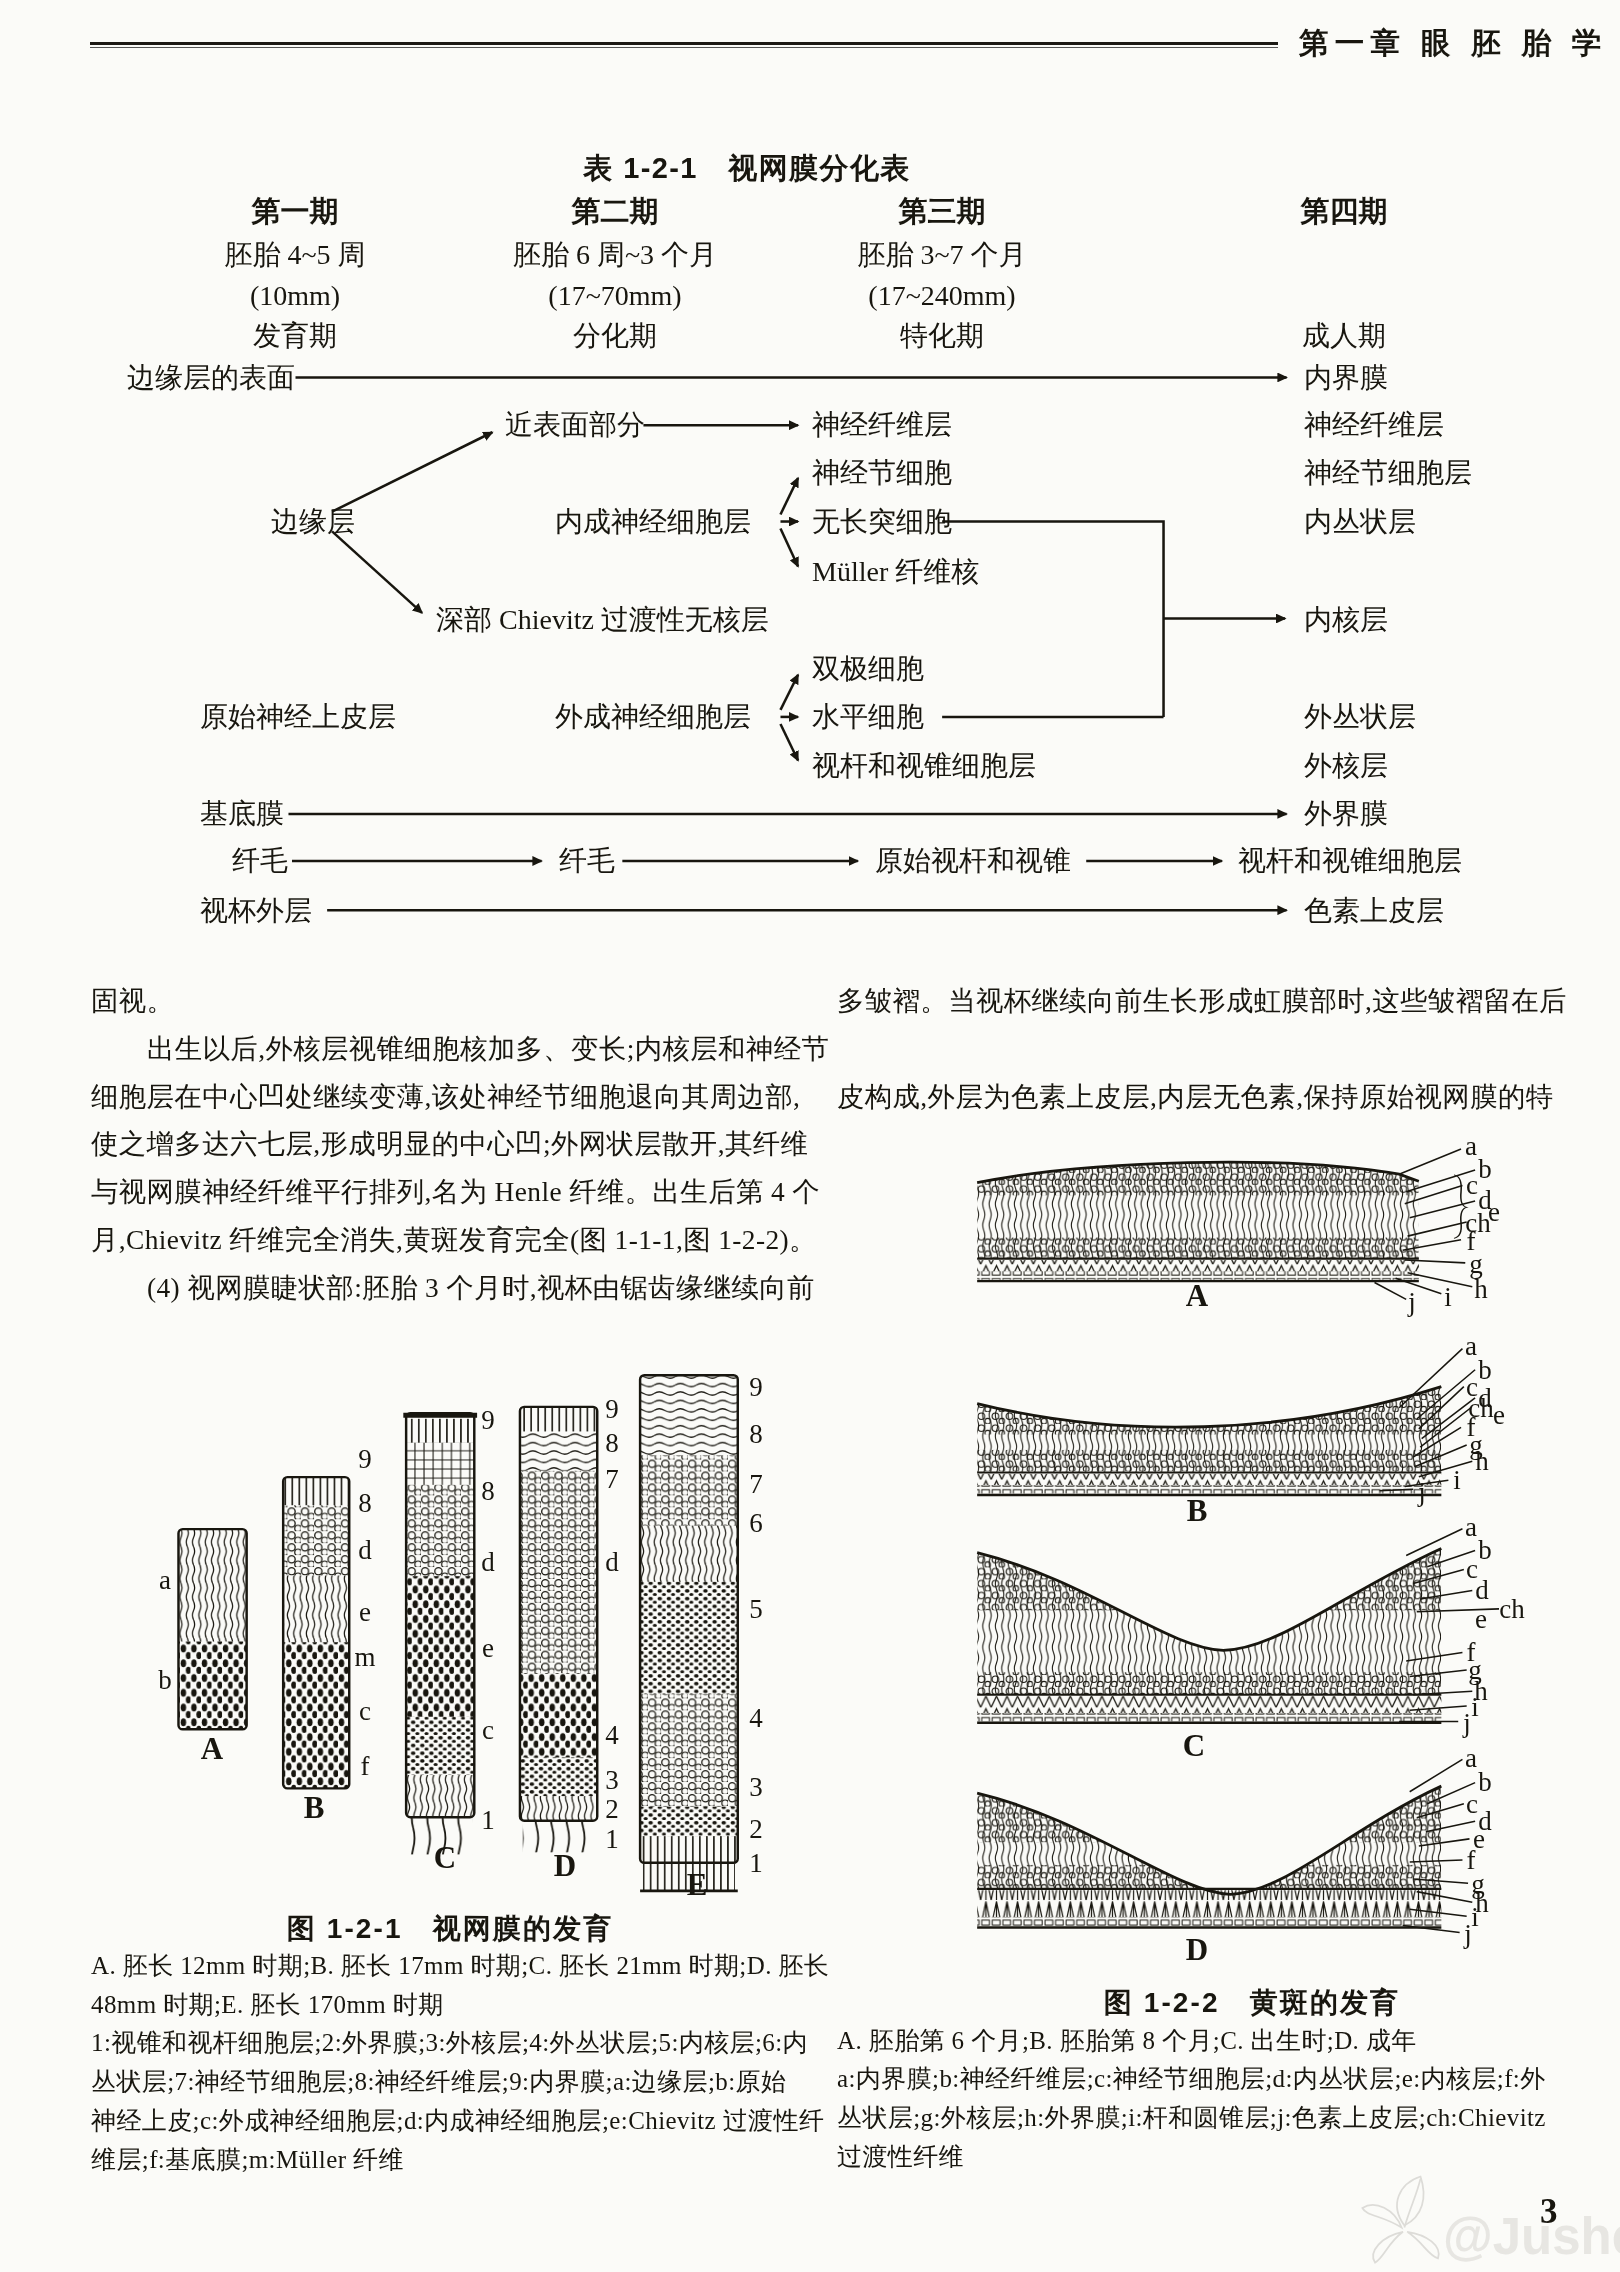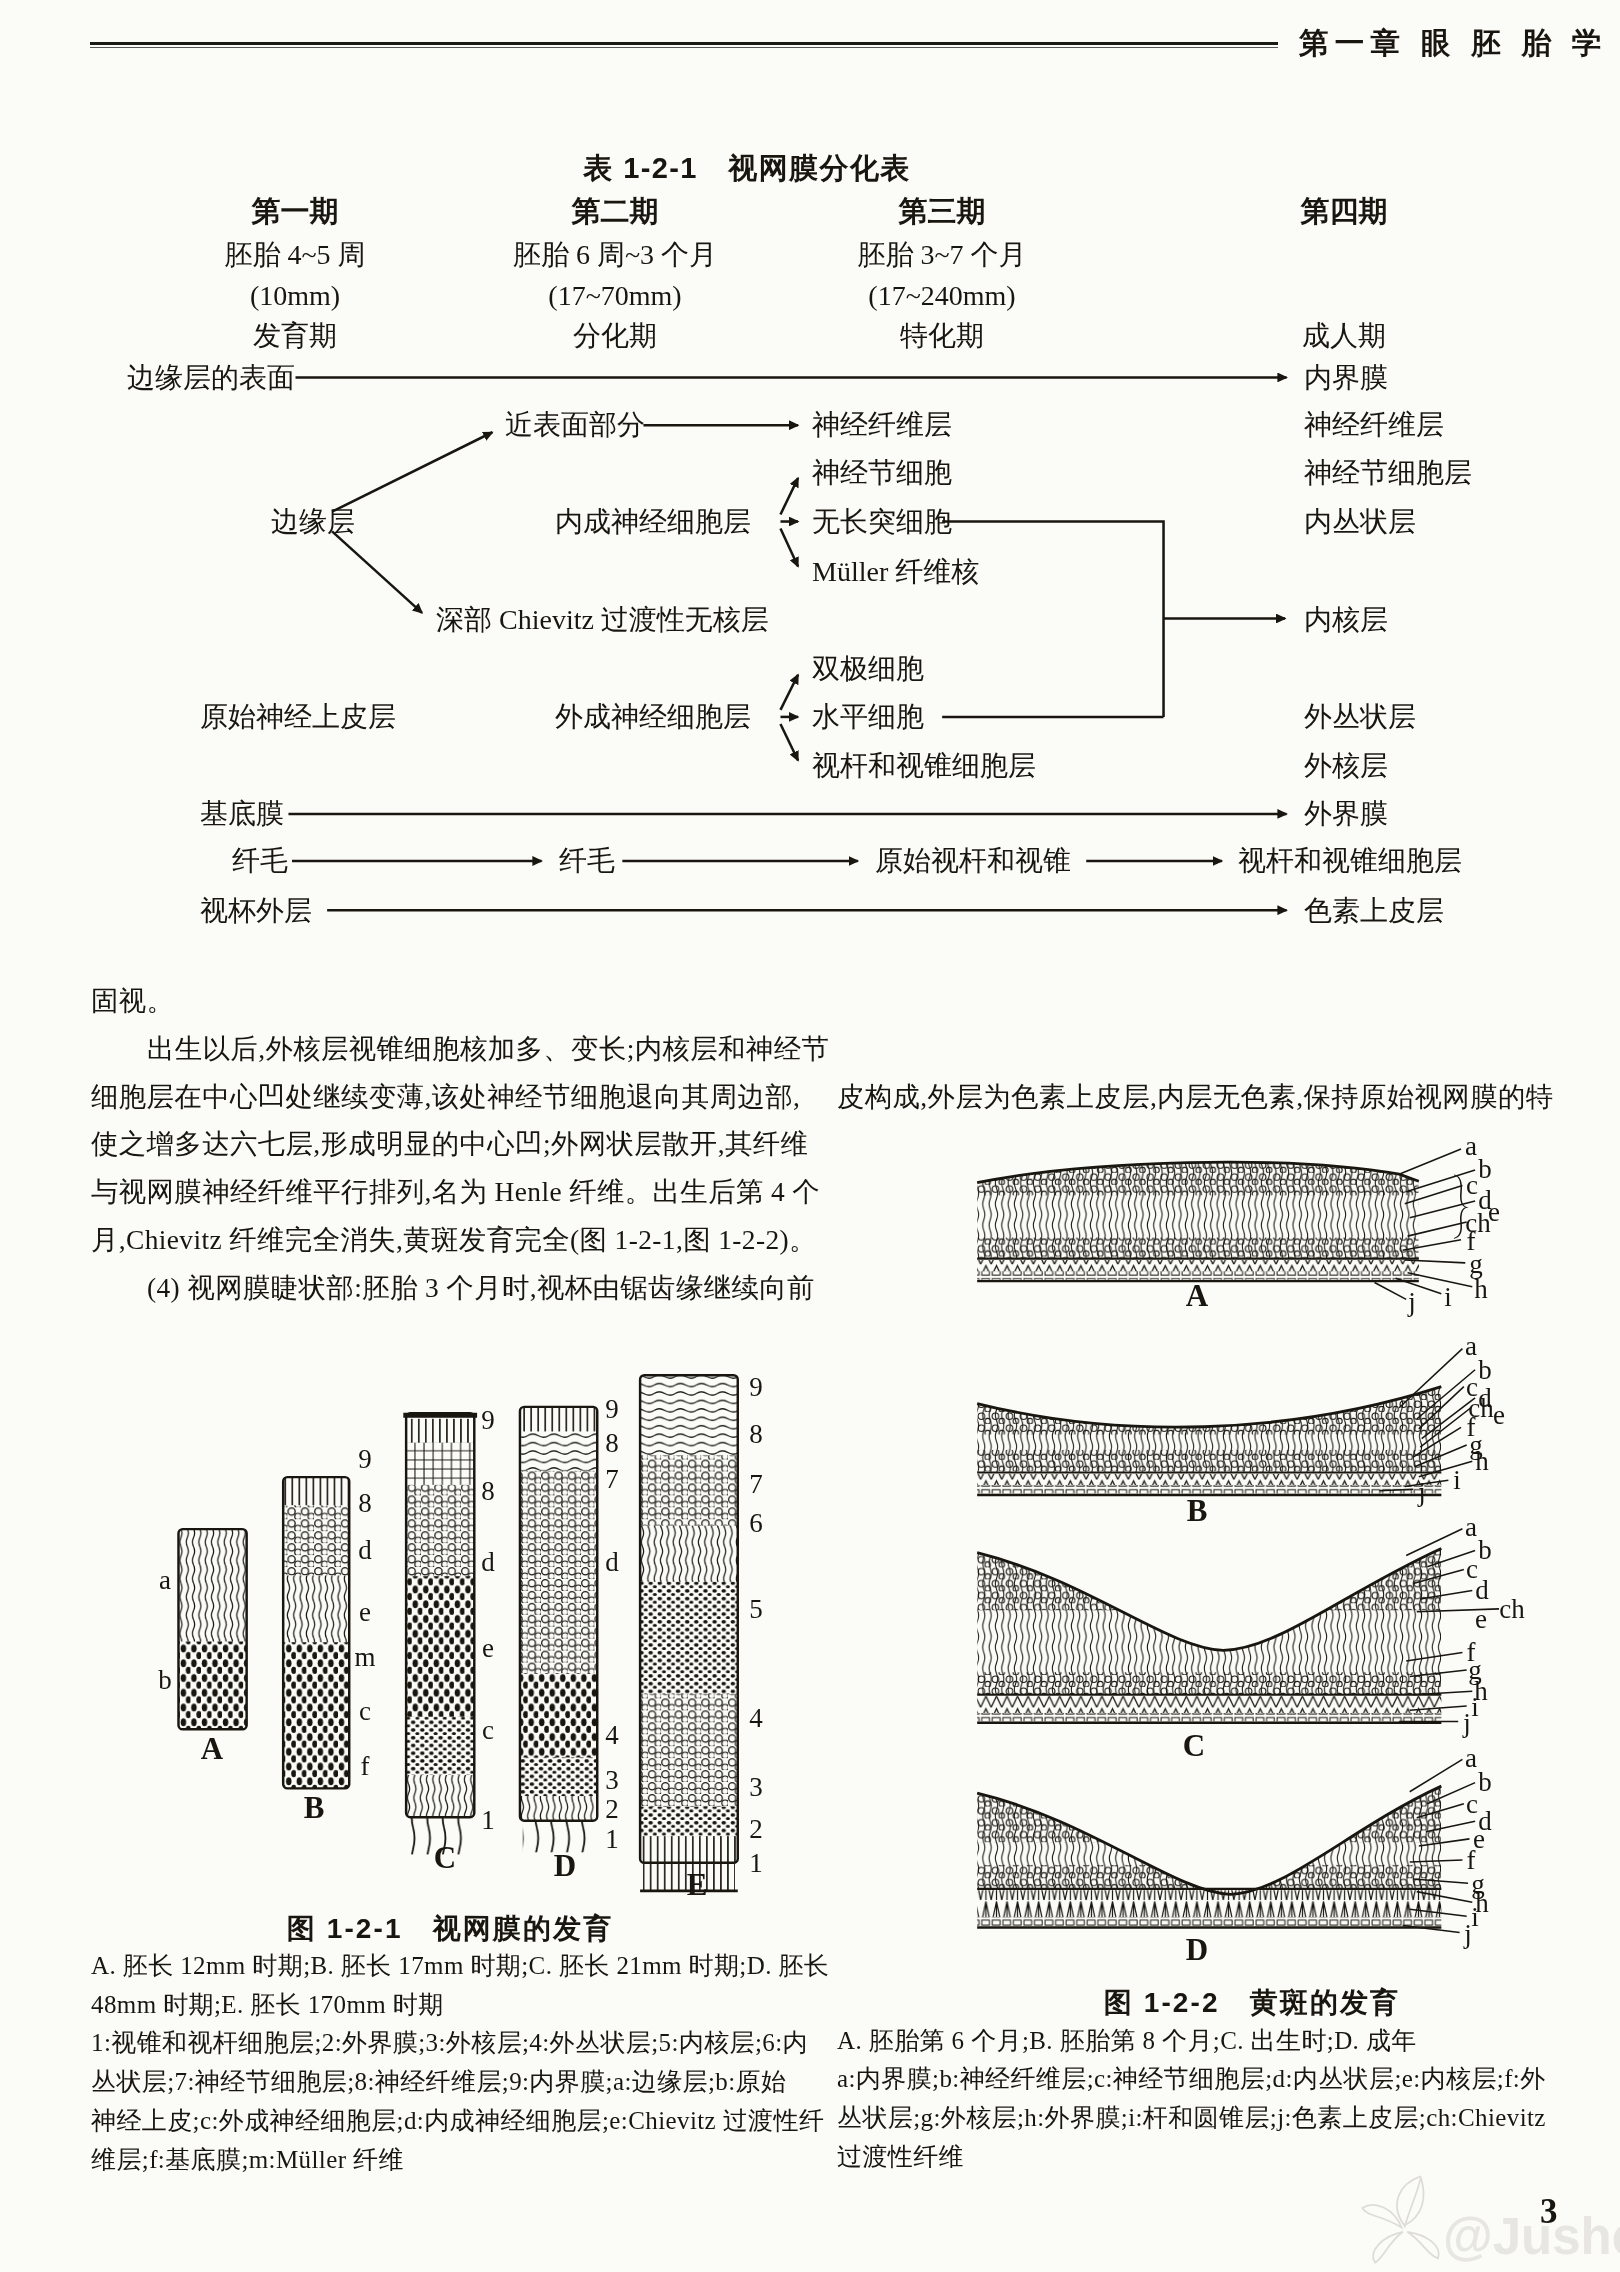--- a/index.html
+++ b/index.html
@@ -122,23 +122,24 @@
   <div class="fnode" style="left:875px;top:861px">原始视杆和视锥</div>
   <div class="fnode" style="left:1238px;top:861px">视杆和视锥细胞层</div>
   <div class="fnode" style="left:200px;top:911px">视杯外层</div>
   <div class="fnode" style="left:1304px;top:911px">色素上皮层</div>
 
   <div class="bodyline" style="left:91px;top:983px">固视。</div>
   <div class="bodyline ind" style="left:91px;top:1031px">出生以后,外核层视锥细胞核加多、变长;内核层和神经节</div>
   <div class="bodyline" style="left:91px;top:1079px">细胞层在中心凹处继续变薄,该处神经节细胞退向其周边部,</div>
   <div class="bodyline" style="left:91px;top:1126px">使之增多达六七层,形成明显的中心凹;外网状层散开,其纤维</div>
   <div class="bodyline" style="left:91px;top:1174px">与视网膜神经纤维平行排列,名为 Henle 纤维。出生后第 4 个</div>
-  <div class="bodyline" style="left:91px;top:1222px">月,Chievitz 纤维完全消失,黄斑发育完全(图 1-2-1,图 1-2-2)。</div>
+  <div class="bodyline" style="left:91px;top:1222px">月,Chievitz 纤维完全消失,黄斑发育完全(图 1-1-1,图 1-2-2)。</div>
   <div class="bodyline ind" style="left:91px;top:1270px">(4) 视网膜睫状部:胚胎 3 个月时,视杯由锯齿缘继续向前</div>
 
+  <div class="bodyline" style="left:837px;top:983px">多皱褶。当视杯继续向前生长形成虹膜部时,这些皱褶留在后</div>
   <div class="bodyline" style="left:837px;top:1079px">皮构成,外层为色素上皮层,内层无色素,保持原始视网膜的特</div>
 
   <div class="abs" style="left:127px;top:1364px;width:703px;height:541px">
     <svg width="703" height="541" viewBox="0 0 1000 770">
       <defs>
         <pattern id="pv" width="9" height="26" patternUnits="userSpaceOnUse">
           <path d="M4.5,0 q3,6.5 0,13 q-3,6.5 0,13" fill="none" stroke="#18160f" stroke-width="1.7"></path>
         </pattern>
         <pattern id="po" width="15" height="21" patternUnits="userSpaceOnUse">
           <ellipse cx="5" cy="6" rx="3.9" ry="5.7" fill="#18160f"></ellipse>

